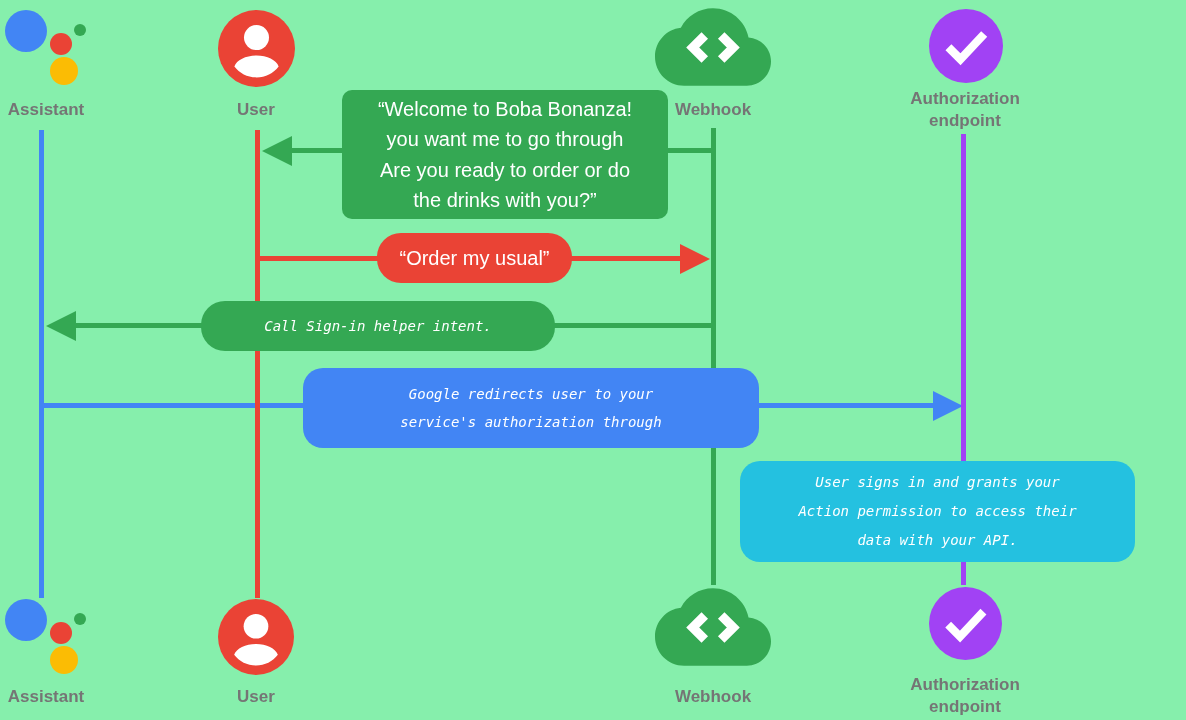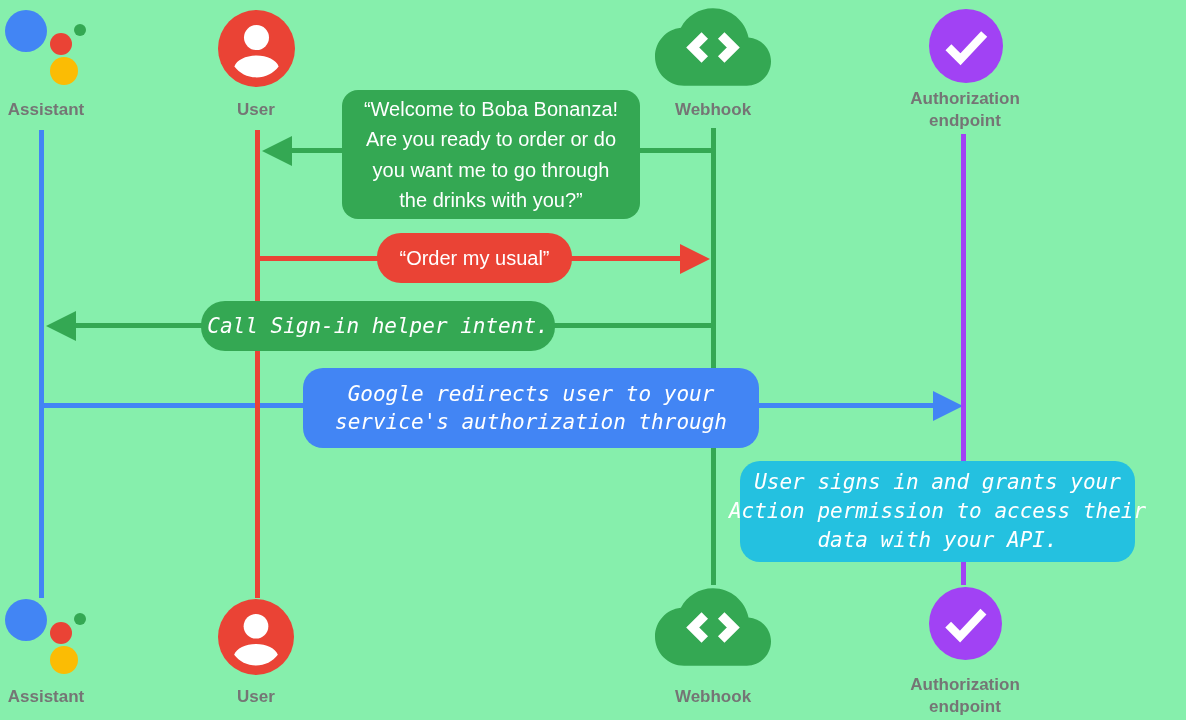--- a/index.html
+++ b/index.html
@@ -21,23 +21,23 @@
   .msg-line{position:absolute; height:5px;}
   .head{position:absolute; width:0; height:0; border-top:15px solid transparent; border-bottom:15px solid transparent;}
   .head-left{border-right-width:30px; border-right-style:solid;}
   .head-right{border-left-width:30px; border-left-style:solid;}
 
   
   .bubble{position:absolute; display:flex; flex-direction:column; justify-content:center;
           align-items:center; color:#fff; text-align:center; z-index:5;}
   .bubble .line{display:block; white-space:nowrap;}
   .sans-bubble{font-size:20px; line-height:30px; font-weight:400;}
-  .mono-bubble{font-family:"DejaVu Sans Mono", monospace; font-style:italic; font-size:21px;}
+  .mono-bubble{font-family:"DejaVu Sans Mono", monospace; font-style:italic; font-size:14px;}
 
-  .b-welcome{left:342px; top:90px; width:298px; height:129px; background:var(--green); border-radius:16px; line-height:30.5px;}
+  .b-welcome{left:342px; top:90px; width:326px; height:129px; background:var(--green); border-radius:10px; line-height:30.5px;}
   .b-order{left:377px; top:233px; width:195px; height:50px; background:var(--red); border-radius:24px;}
   .b-signin{left:201px; top:301px; width:354px; height:50px; background:var(--green); border-radius:24px;}
   .b-redirect{left:303px; top:368px; width:456px; height:80px; background:var(--blue); border-radius:20px; line-height:28px;}
   .b-grant{left:740px; top:461px; width:395px; height:101px; background:var(--cyan); border-radius:20px; line-height:29px;}
 
   
   .actor-label{position:absolute; transform:translateX(-50%); color:var(--label);
                font-weight:700; font-size:17px; line-height:22px; text-align:center; white-space:nowrap;}
 
   
@@ -142,22 +142,22 @@
       <polyline points="6.3,12.4 10.2,16.3 17.9,8.1" fill="none" stroke="#fff" stroke-width="2.7"></polyline>
     </svg>
   </div>
   <div class="actor-label" style="left:965px; top:674px;">
     <span class="line">Authorization</span><br>
     <span class="line">endpoint</span>
   </div>
 
   <div class="bubble sans-bubble b-welcome">
     <span class="line">“Welcome to Boba Bonanza!</span>
+    <span class="line">you want me to go through</span>
     <span class="line">Are you ready to order or do</span>
-    <span class="line">you want me to go through</span>
     <span class="line">the drinks with you?”</span>
   </div>
 
   <div class="bubble sans-bubble b-order">
     <span class="line">“Order my usual”</span>
   </div>
 
   <div class="bubble mono-bubble b-signin">
     <span class="line">Call Sign-in helper intent.</span>
   </div>

